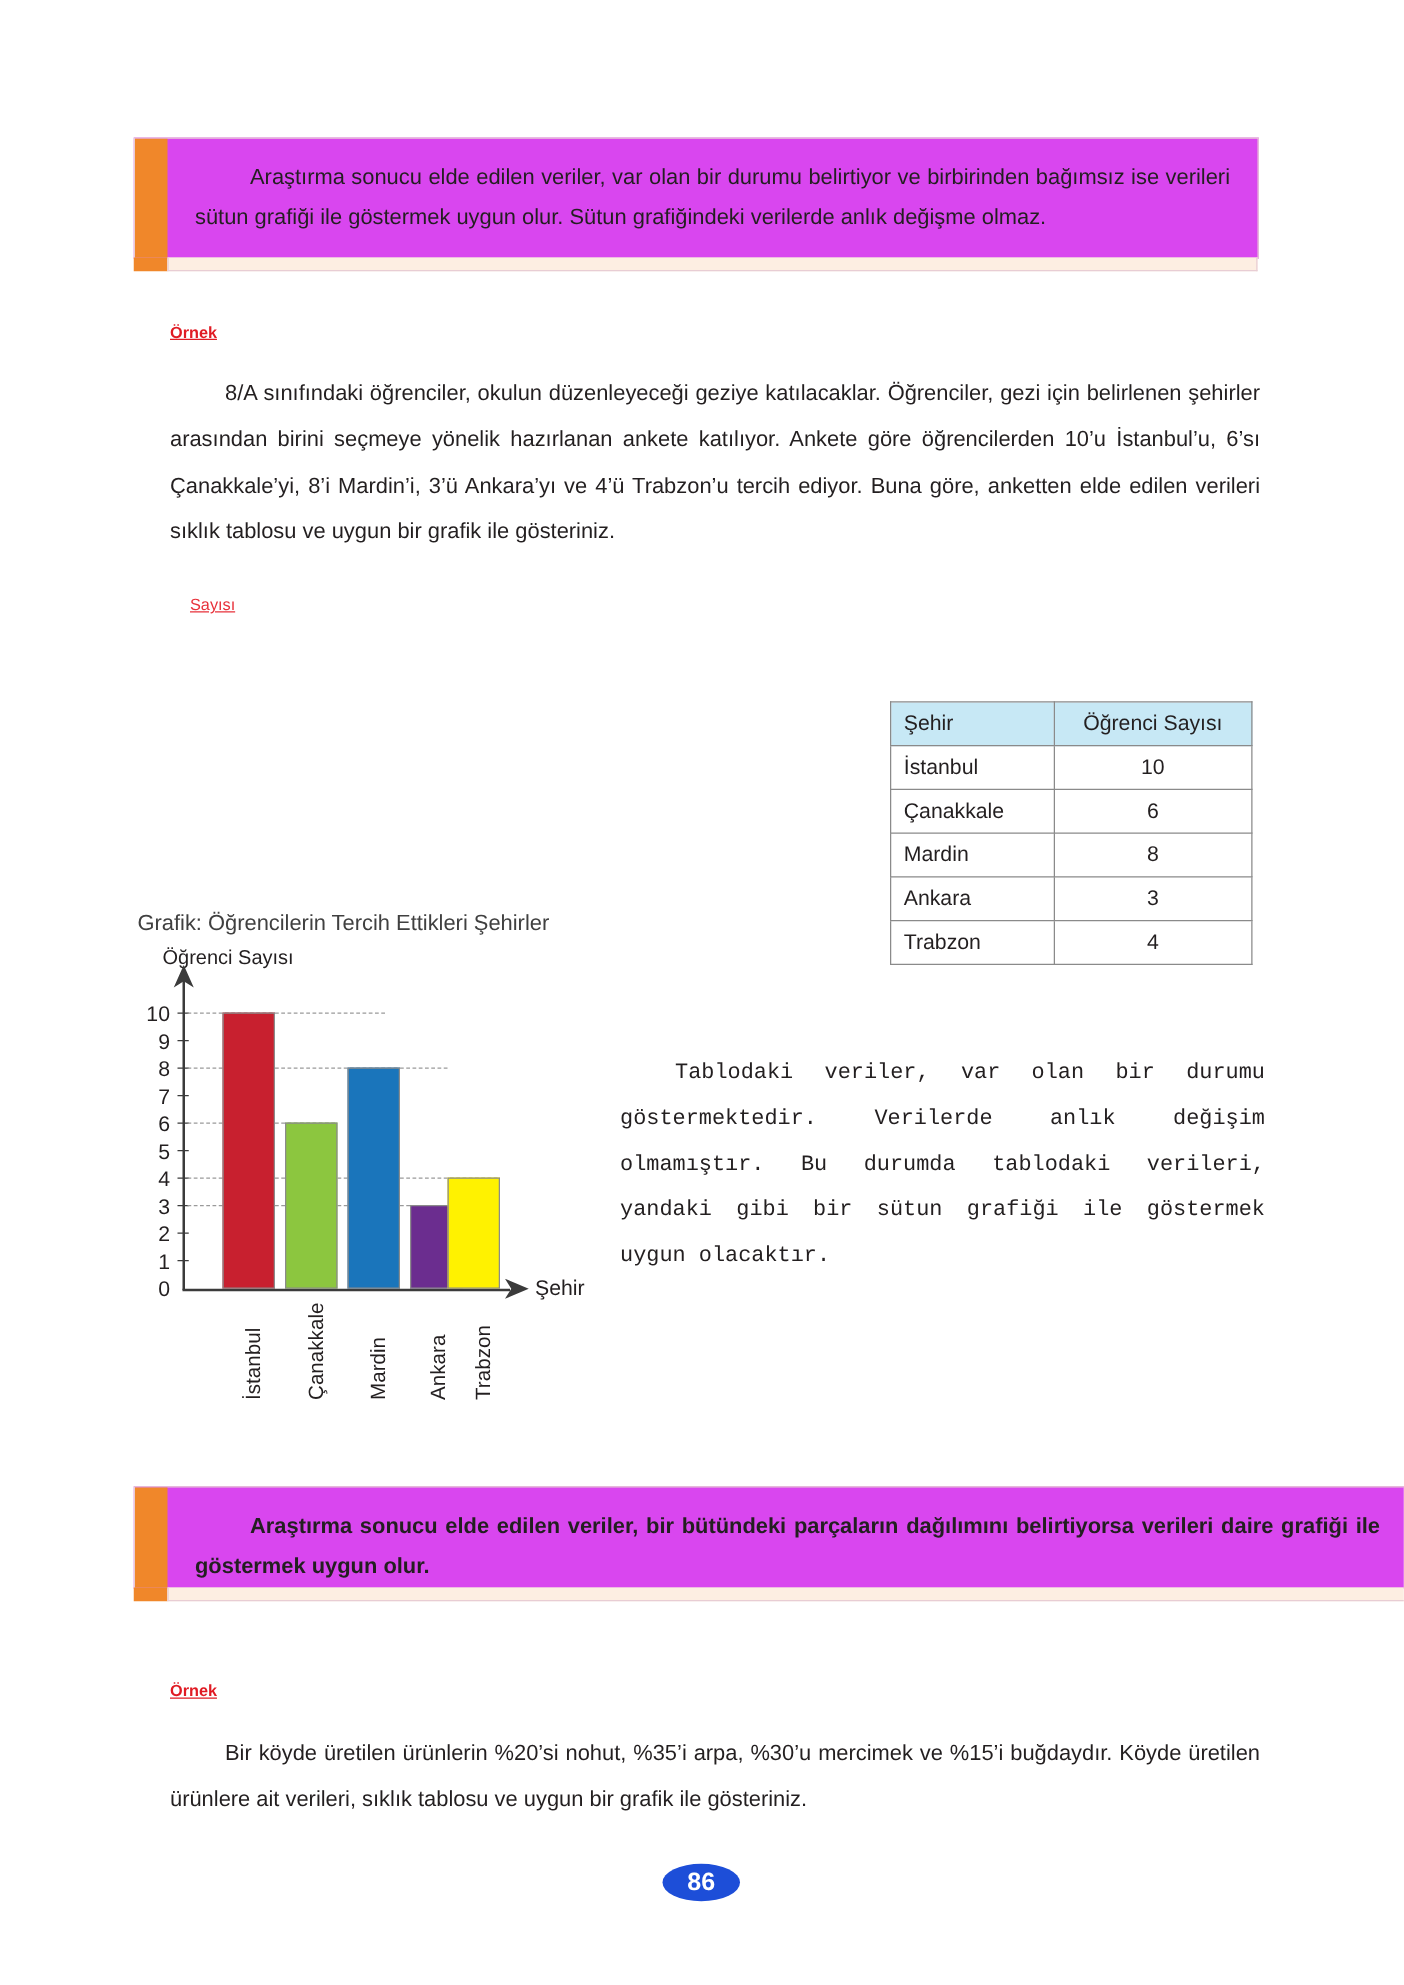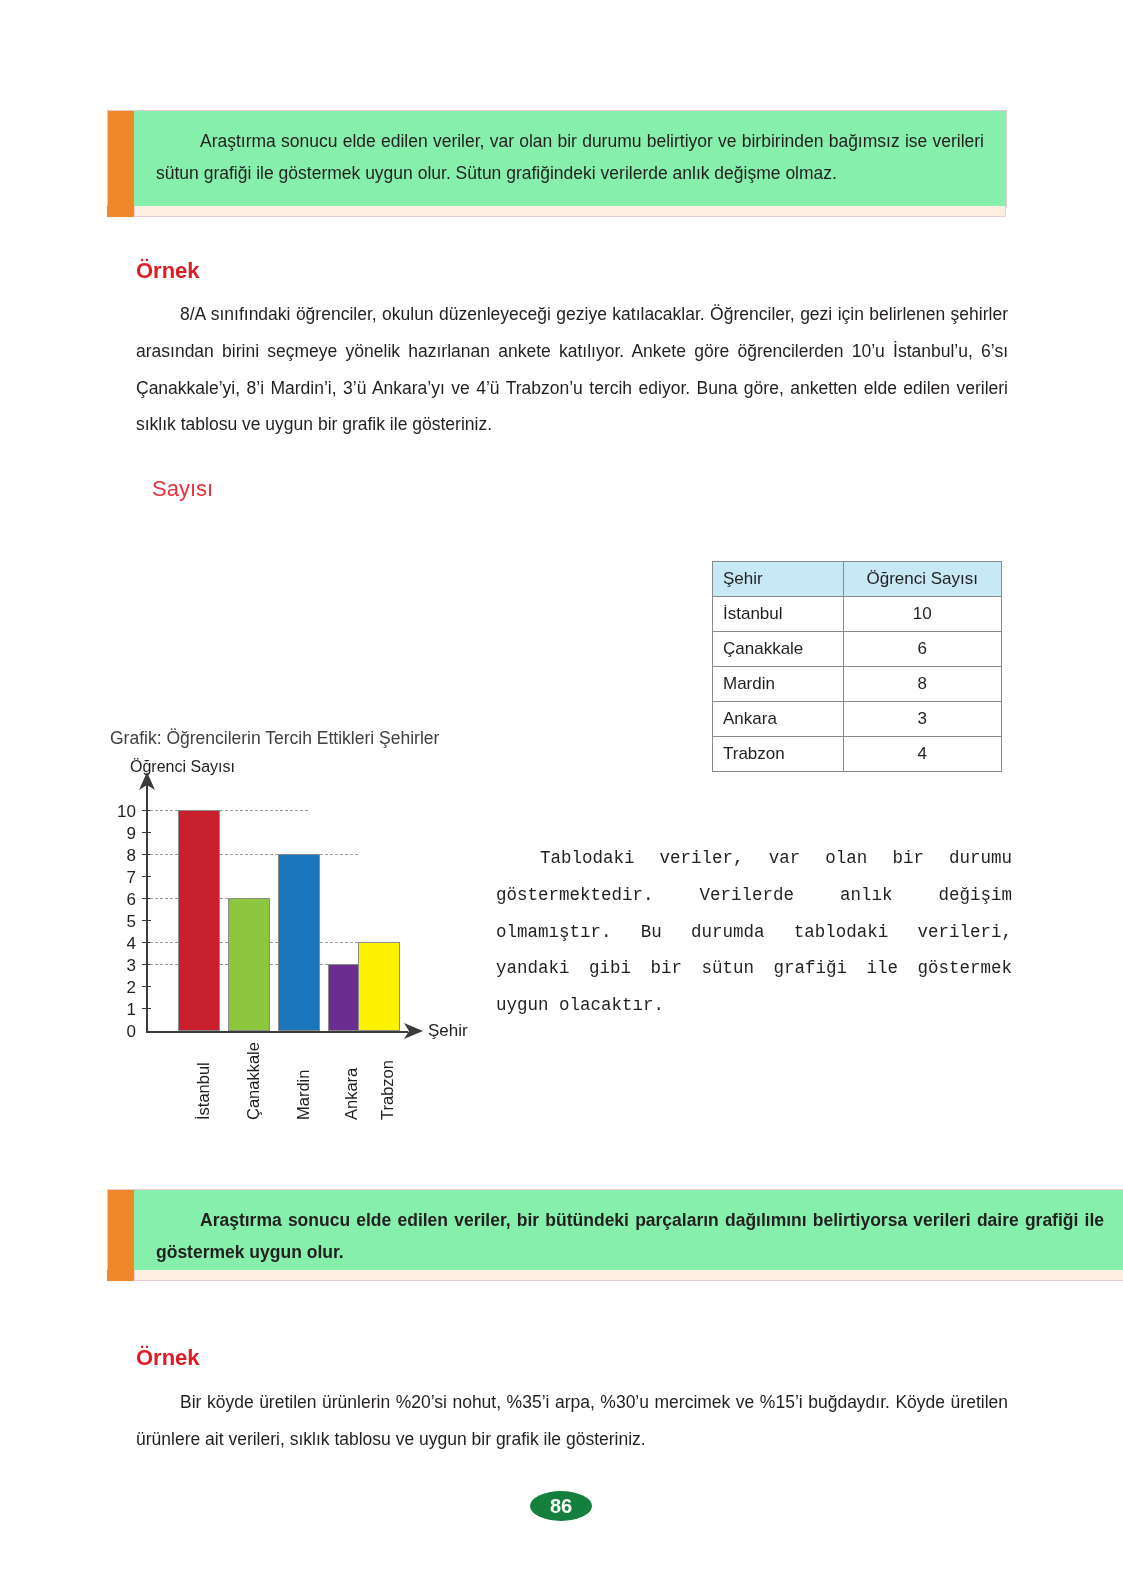--- a/index.html
+++ b/index.html
@@ -18,21 +18,21 @@
   .page {
     position: absolute;
     inset: 0;
   }
 
   
   .info-box {
     position: absolute;
     display: flex;
     border: 1px solid #e8cdd4;
-    background: #86efac;
+    background: #d946ef;
     box-sizing: border-box;
   }
   .info-box .accent {
     width: 26px;
     background: #f0872a;
     flex: 0 0 26px;
   }
   .info-box .info-body {
     flex: 1 1 auto;
     padding: 14px 22px 10px 22px;
@@ -63,23 +63,24 @@
     left: -1px;
     bottom: -11px;
     width: 27px;
     height: 11px;
     background: #f0872a;
   }
 
   
   .heading-red {
     position: absolute;
-    font-size: 22px;
+    font-size: 13px;
     font-weight: bold;
     color: #e01b24;
+    text-decoration: underline;
   }
   .heading-red.thin {
     font-weight: normal;
     color: #e8313a;
   }
 
   
   .para {
     position: absolute;
     font-size: 17.5px;
@@ -170,21 +171,21 @@
   }
   .axis-v { position: absolute; width: 0; border-left: 2.2px solid #3b3b3b; }
   .axis-h { position: absolute; height: 0; border-top: 2.2px solid #3b3b3b; }
 
   
   .pagenum {
     position: absolute;
     width: 62px;
     height: 30px;
     border-radius: 50%;
-    background: #15803d;
+    background: #1d4ed8;
     color: #ffffff;
     font-size: 20px;
     font-weight: bold;
     display: flex;
     align-items: center;
     justify-content: center;
   }
 </style>
 </head>
 <body>

